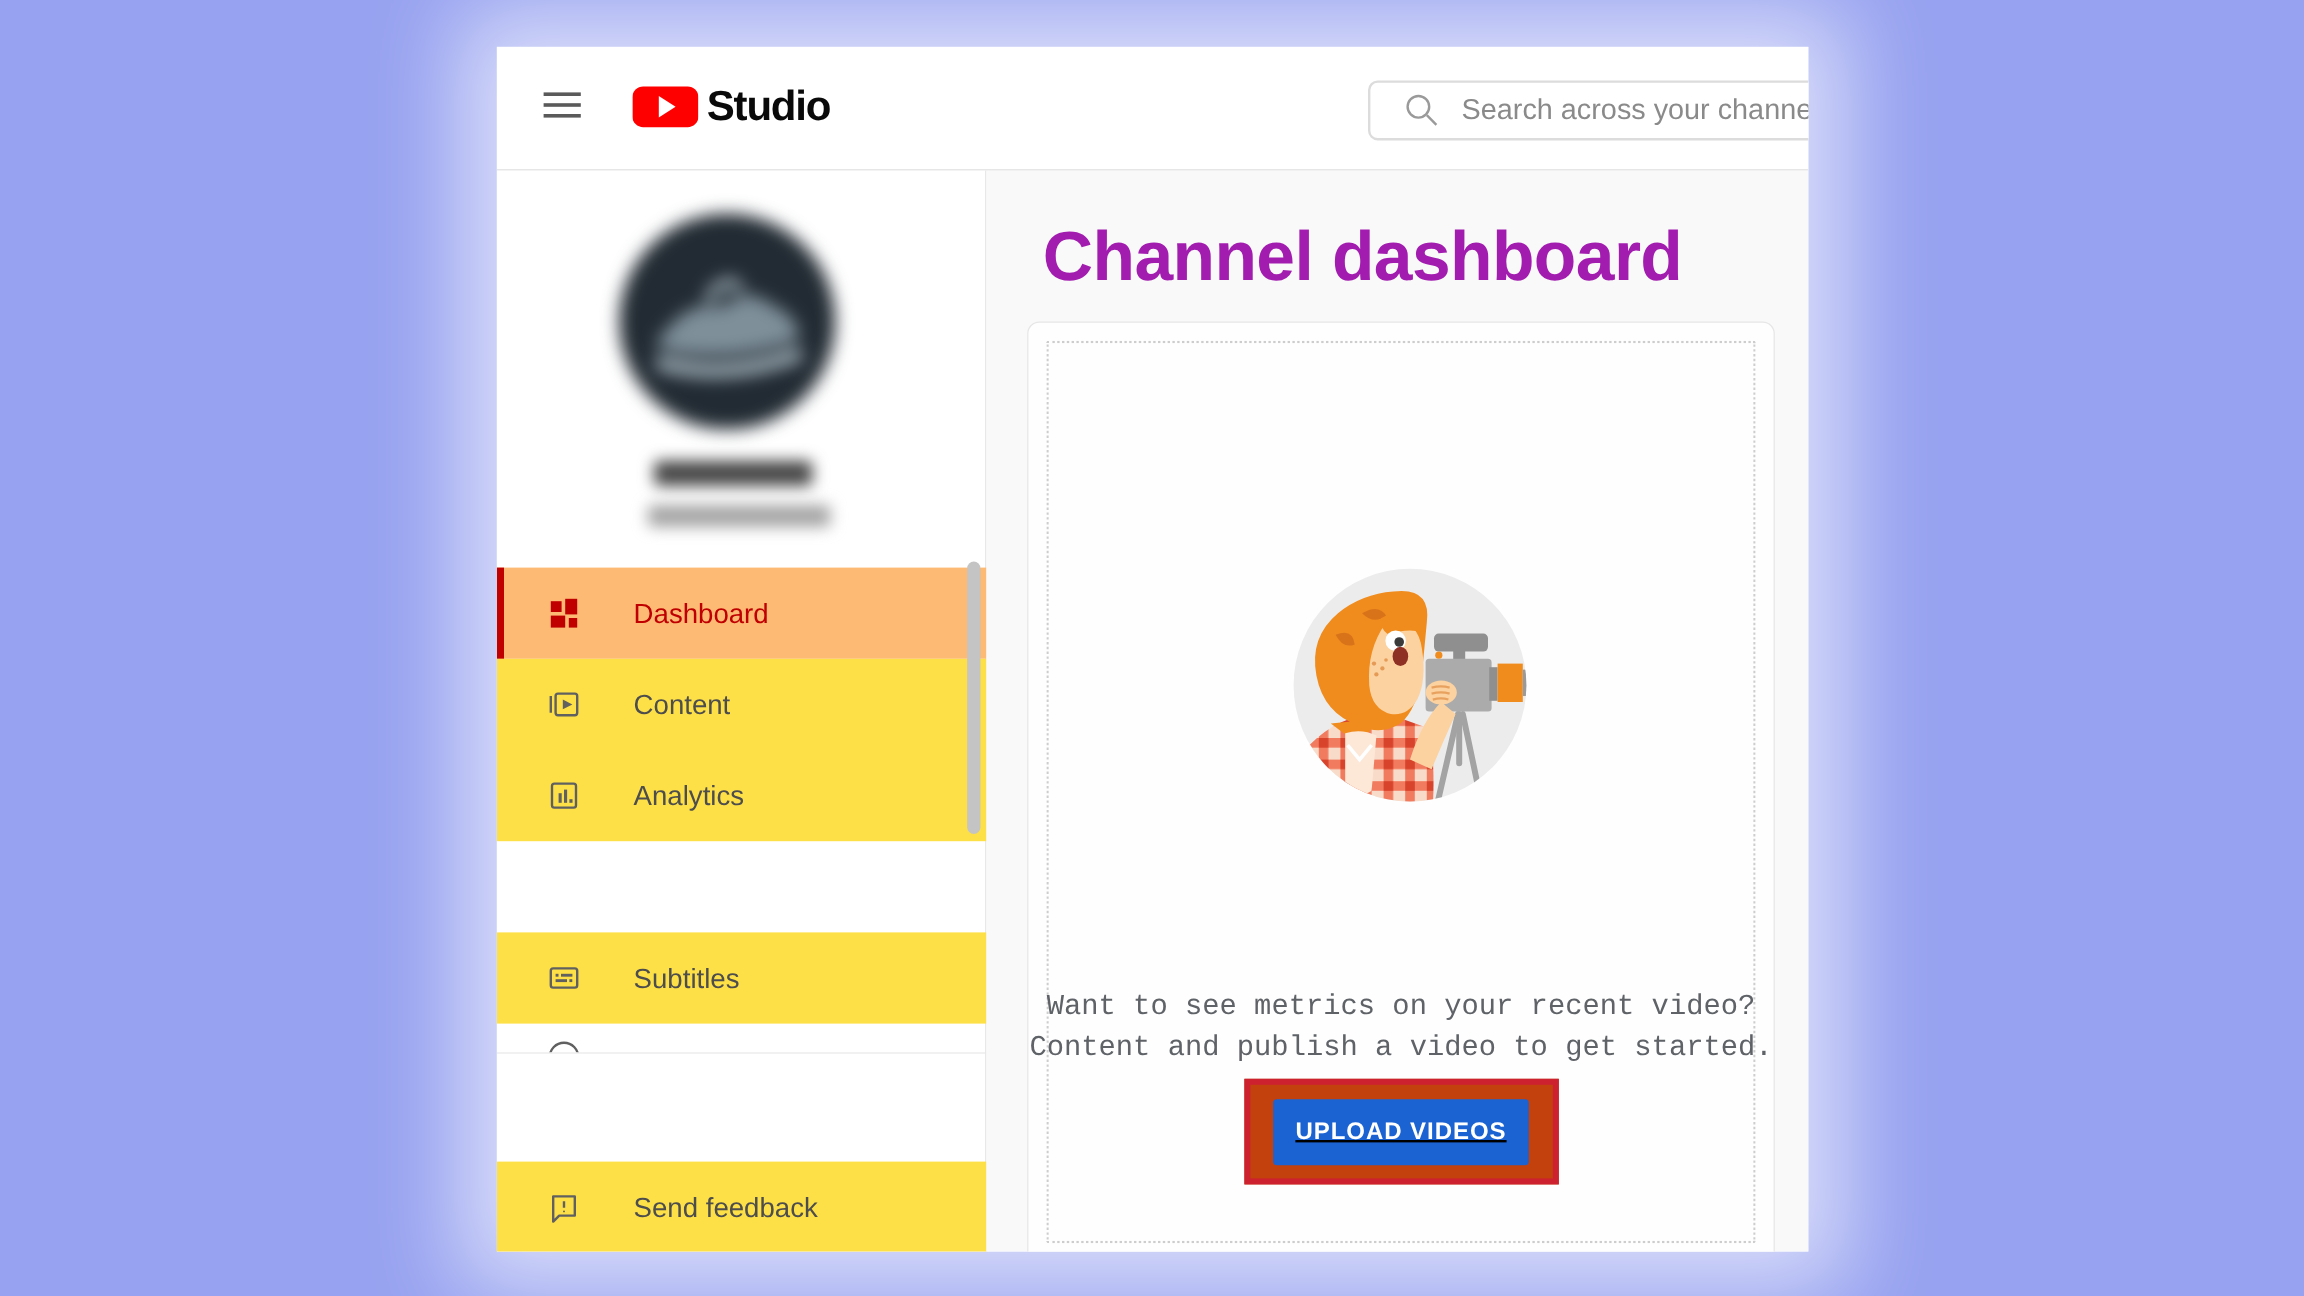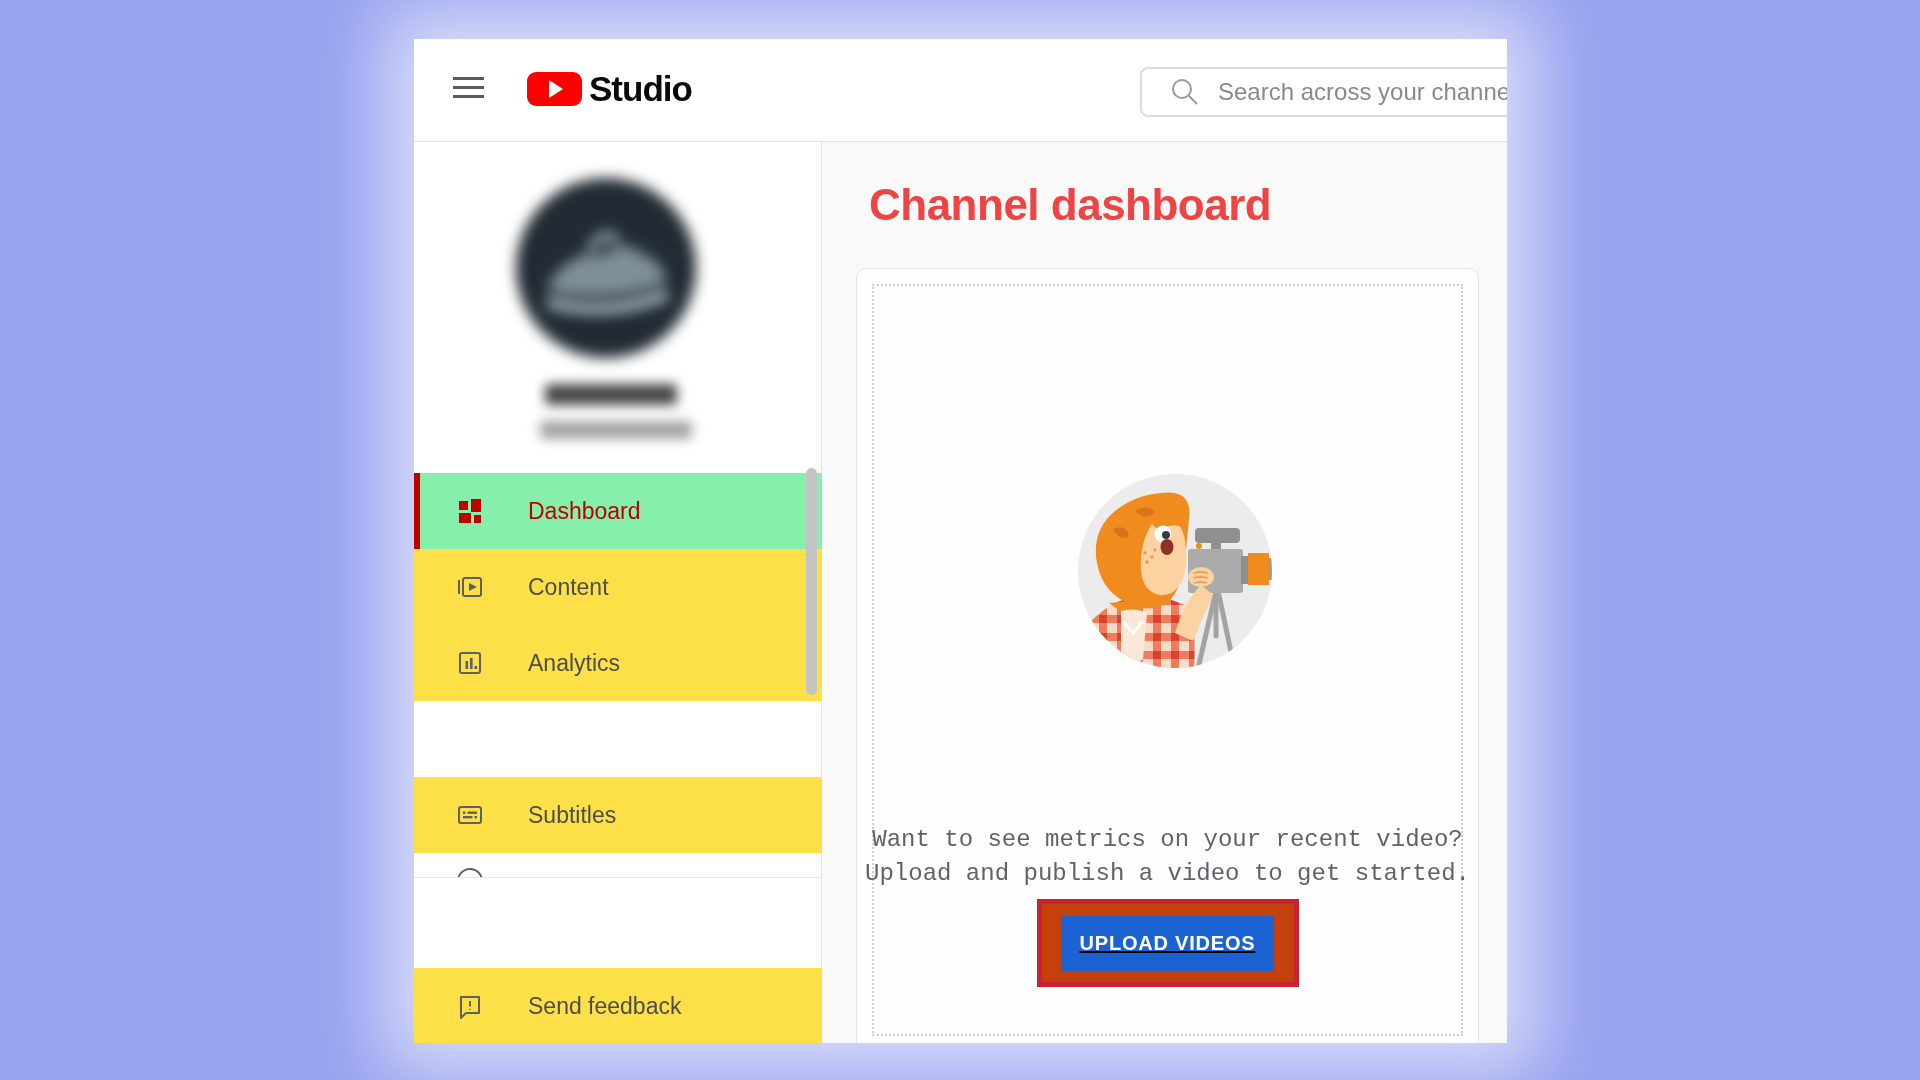--- a/index.html
+++ b/index.html
@@ -58,21 +58,21 @@
   .redact-bar { position: absolute; border-radius: 4px; filter: blur(6px); }
   .bar1 { left: 131px; top: 242px; width: 132px; height: 21px; background: #474747; }
   .bar2 { left: 126px; top: 279px; width: 152px; height: 18px; background: #a3a3a3; }
 
   .nav-item {
     position: absolute; left: 0; width: 408px; height: 76px;
     display: flex; align-items: center; cursor: pointer; background: #fde047;
   }
   .nav-item .ic { position: absolute; left: 42px; width: 28px; height: 28px; }
   .nav-item .lbl { position: absolute; left: 114px; font-size: 23px; font-weight: 500; color: #4d4d4d; }
-  .nav-item.active { background: #86efac; text-decoration: underline; }
+  .nav-item.active { background: #fdba74; text-decoration: underline; }
   .nav-item.active .lbl { color: #c00000; }
   .active-bar { position: absolute; left: 0; top: 0; width: 6px; height: 76px; background: #c00000; }
 
   .partial-item { position: absolute; left: 0; top: 725px; width: 408px; height: 10px;
     overflow: hidden; cursor: pointer; }
   .partial-item svg { position: absolute; left: 42px; top: 0; }
 
   .sidebar-divider { position: absolute; left: 0; top: 735px; width: 408px; height: 1px; background: #e8e8e8; }
 
   .scroll-thumb {
@@ -80,21 +80,21 @@
     background: #c4c4c4; border-radius: 6px; cursor: pointer;
   }
 
   
   .main {
     position: absolute; left: 408px; top: 103px; width: 685px; height: 901px;
     background: #f9f9f9;
   }
   .page-title {
     position: absolute; left: 47px; top: 38px;
-    font-size: 44px; font-weight: 600; color: #ef4444; letter-spacing: -0.5px;
+    font-size: 58px; font-weight: 600; color: #a21caf; letter-spacing: -0.5px;
   }
   .card {
     position: absolute; left: 34px; top: 126px; width: 623px; height: 812px;
     background: #fefefe; border: 1px solid #e6e6e6; border-radius: 10px;
   }
   .dashed {
     position: absolute; left: 15px; top: 15px; width: 591px; height: 752px;
     border: 2px dotted #cdcdcd; border-radius: 2px;
   }
   .illus { position: absolute; left: 206px; top: 202px; width: 213px; height: 213px; }
@@ -294,21 +294,21 @@
             <g stroke="#e8a15f" stroke-width="1.8" fill="none">
               <path d="M130 102 Q138 100 145 102"></path>
               <path d="M130 107 Q138 105 145 107"></path>
               <path d="M131 112 Q138 110 144 112"></path>
             </g>
           </g>
         </svg>
 
         <div class="msg">
           <div>Want to see metrics on your recent video?</div>
-          <div>Upload and publish a video to get started.</div>
+          <div>Content and publish a video to get started.</div>
         </div>
 
         <div class="highlight-box">
           <button class="upload-btn">UPLOAD VIDEOS</button>
         </div>
       </div>
     </div>
 
   </div>
 </div>

